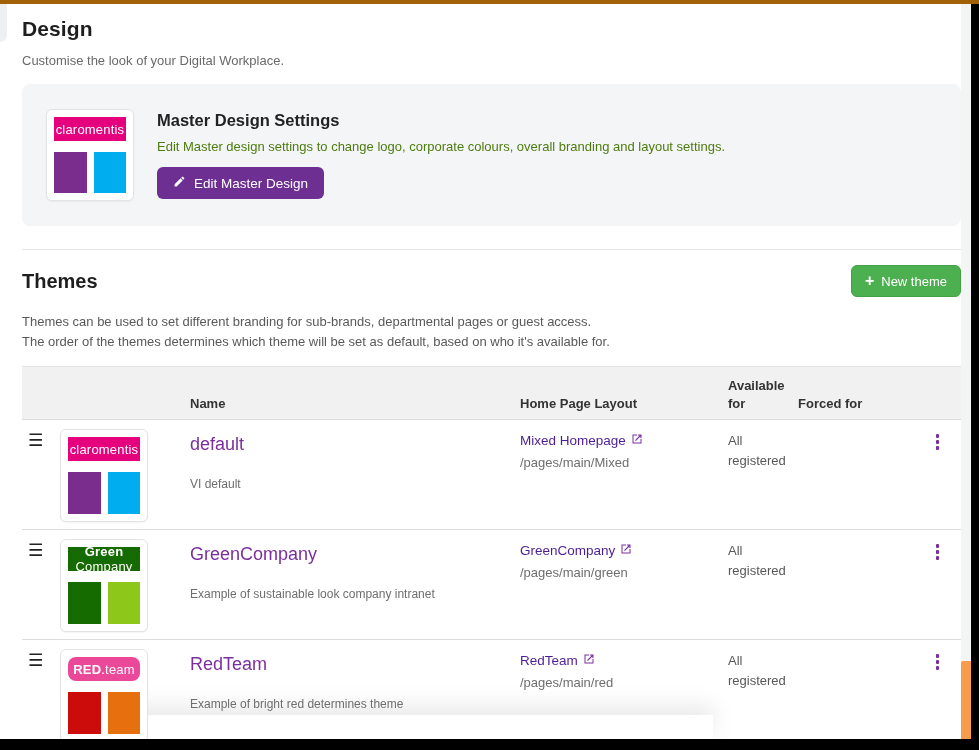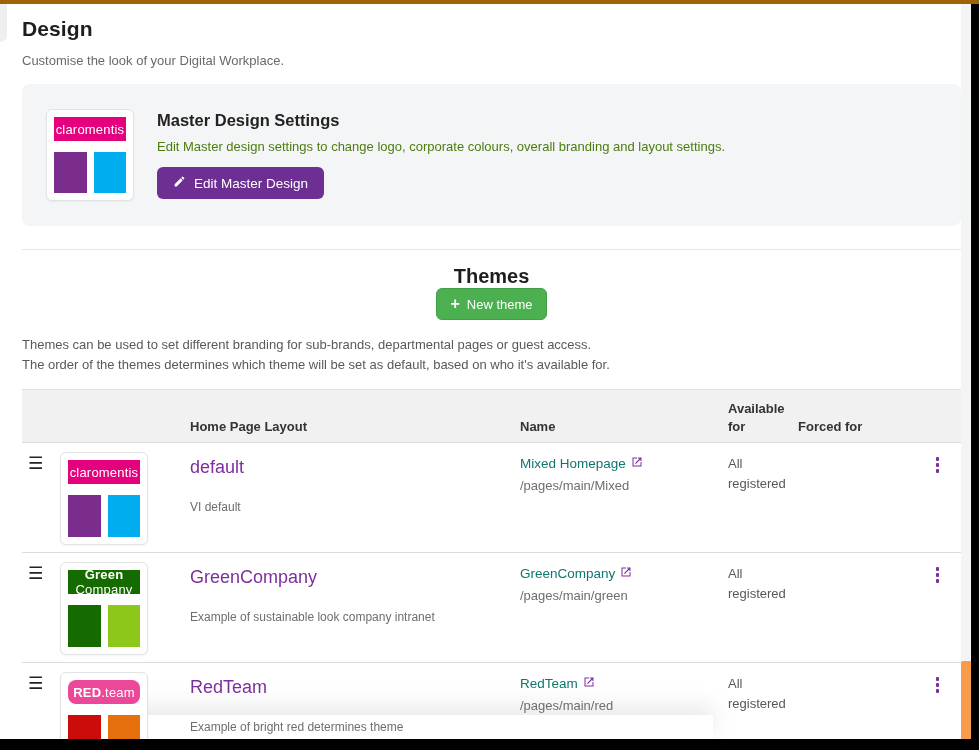--- a/index.html
+++ b/index.html
@@ -44,21 +44,21 @@
   .master-info { padding-top: 2px; }
   .master-title { font-size: 16.5px; font-weight: 700; color: #222; }
   .master-desc { font-size: 13px; color: #4d7c0f; margin-top: 9px; }
   .btn-purple { margin-top: 13px; display: inline-flex; align-items: center; gap: 8px;
     background: #6d2f91; color: #fff; font-size: 13.5px; font-weight: 500;
     border: none; border-radius: 6px; padding: 8px 16px; cursor: pointer; }
   .btn-purple svg { width: 13px; height: 13px; }
 
   .divider { border: none; border-top: 1px solid #e6e6e6; margin-top: 23px; }
 
-  .themes-head { margin-top: 15px; display: flex; align-items: center; justify-content: space-between; flex-direction: column; }
+  .themes-head { margin-top: 15px; display: flex; align-items: center; justify-content: space-between; }
   .themes-title { font-size: 20px; font-weight: 700; color: #1e1e1e; }
   .btn-green { display: inline-flex; align-items: center; gap: 7px;
     background: #4caf50; border: 1px solid #43a047; color: #fff; font-size: 13px; font-weight: 500;
     border-radius: 6px; padding: 7px 13px; cursor: pointer; }
   .btn-green .plus { font-size: 16px; font-weight: 700; line-height: 1; }
 
   .themes-intro { margin-top: 15px; font-size: 13px; color: #595959; line-height: 1.55; }
 
   
   .theme-table { margin-top: 14px; border-bottom: 1px solid #dcdcdc; }
@@ -67,21 +67,21 @@
   .thead > div { font-size: 13px; font-weight: 700; color: #333; padding-bottom: 6px; line-height: 1.4; }
   .tbody-row { border-top: 1px solid #dcdcdc; min-height: 110px; }
   .cell-handle { padding-top: 12px; padding-left: 6px; }
   .drag-handle { font-size: 17px; color: #222; line-height: 1; cursor: grab; letter-spacing: -1px; }
   .cell-thumb { padding-top: 9px; padding-left: 8px; }
   .row-thumb { width: 88px; height: 93px; }
   .cell-name { padding-top: 14px; }
   .name-link { font-size: 18px; color: #7b2f9e; text-decoration: none; font-weight: 500; cursor: pointer; }
   .name-desc { margin-top: 22px; font-size: 12px; color: #6e6e6e; }
   .cell-layout { padding-top: 11px; }
-  .layout-link { font-size: 13.5px; color: #0f766e; text-decoration: none; cursor: pointer; display: inline-flex; align-items: center; gap: 5px; text-align: center; }
+  .layout-link { font-size: 13.5px; color: #4c1d95; text-decoration: none; cursor: pointer; display: inline-flex; align-items: center; gap: 5px; text-align: center; }
   .layout-link svg { width: 12px; height: 12px; }
   .layout-path { margin-top: 6px; font-size: 13px; color: #6e6e6e; }
   .cell-available { padding-top: 11px; font-size: 13px; color: #585858; line-height: 1.5; }
   .cell-actions { padding-top: 9px; display: flex; justify-content: flex-end; padding-right: 16px; }
   .kebab { display: flex; flex-direction: column; gap: 2.5px; padding: 5px 6px; cursor: pointer; background: none; border: none; }
   .kebab i { width: 3.5px; height: 3.5px; background: #7b2f9e; border-radius: 1px; }
 </style>
 </head>
 <body>
 
@@ -128,22 +128,22 @@
 
     <div class="themes-intro">
       <div>Themes can be used to set different branding for sub-brands, departmental pages or guest access.</div>
       <div>The order of the themes determines which theme will be set as default, based on who it's available for.</div>
     </div>
 
     <div class="theme-table">
       <div class="trow thead">
         <div></div>
         <div></div>
+        <div>Name</div>
         <div>Home Page Layout</div>
-        <div>Name</div>
         <div>Available for</div>
         <div>Forced for</div>
         <div></div>
       </div>
       <div id="rows-host">
   <div class="trow tbody-row">
     <div class="cell-handle">
       <span class="drag-handle">☰</span>
     </div>
     <div class="cell-thumb">

